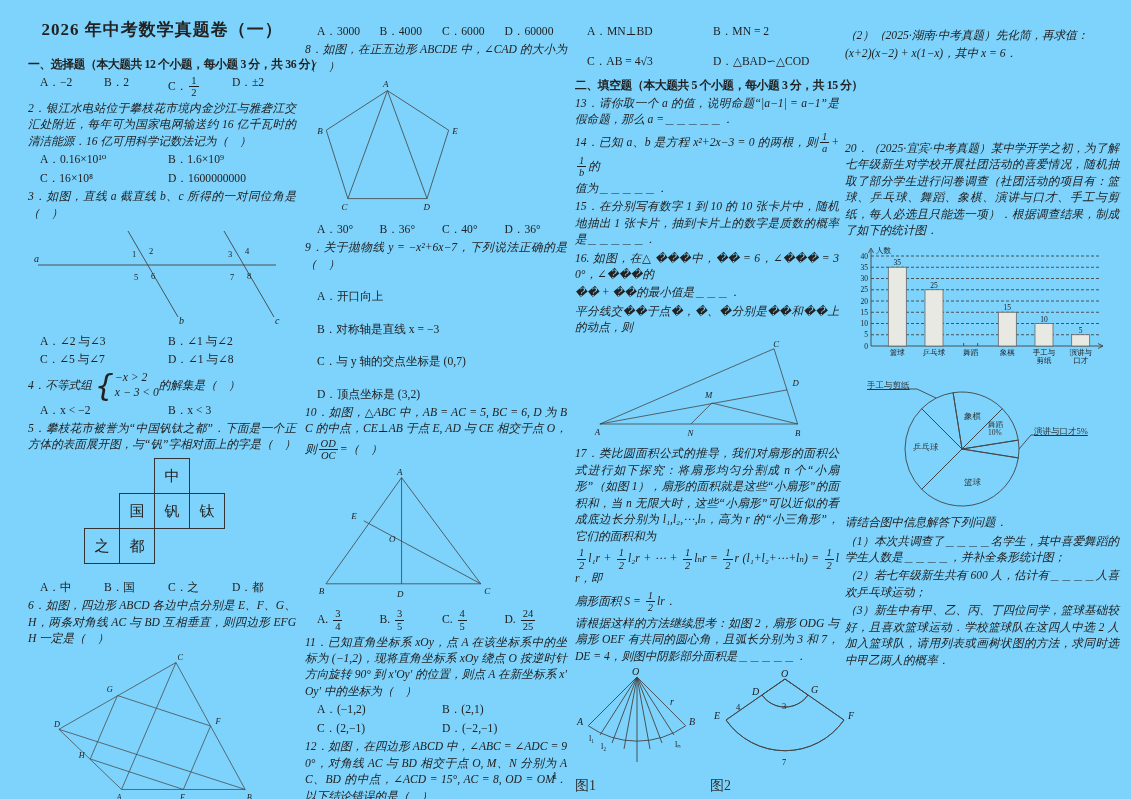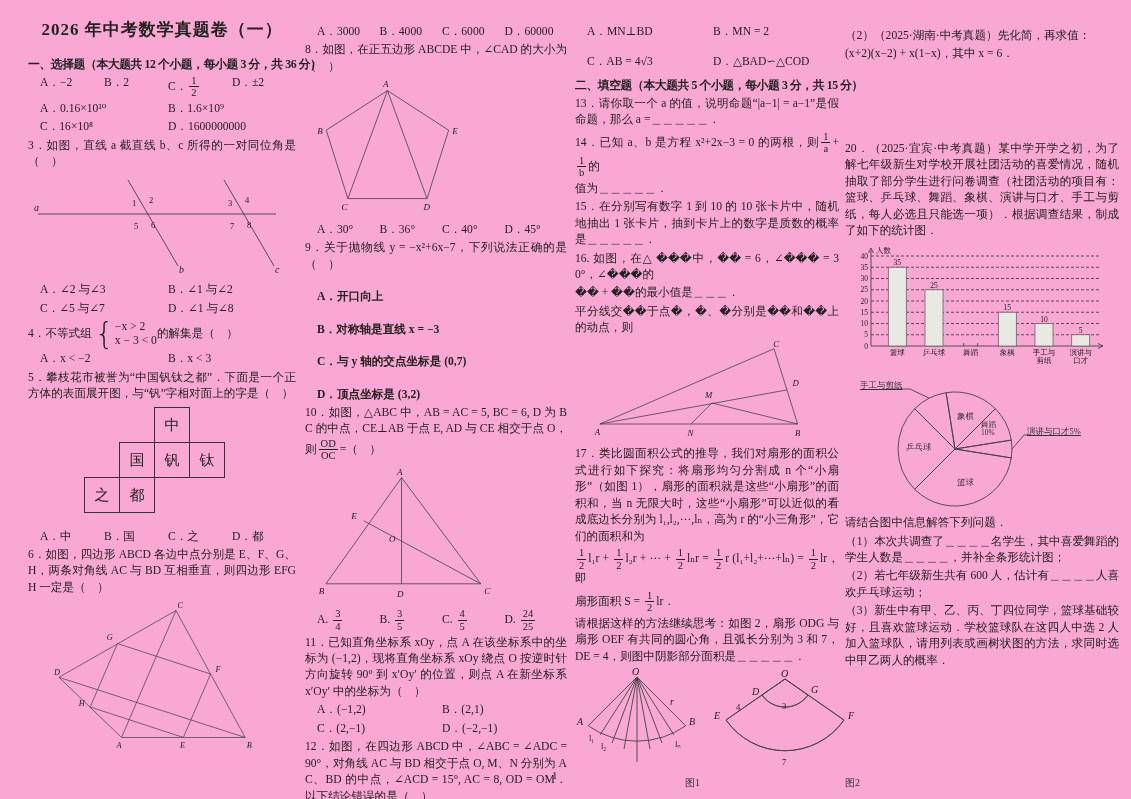--- a/index.html
+++ b/index.html
@@ -1,49 +1,49 @@
 <!DOCTYPE html>
 <html><head>
 <meta charset="utf-8">
 <style>
   html,body{margin:0;padding:0;background:#888;}
-  #sheet{position:relative;width:1131px;height:799px;background:#f9a8d4;overflow:hidden;
+  #sheet{position:relative;width:1131px;height:799px;background:#7dd3fc;overflow:hidden;
          font-family:"Liberation Serif","DejaVu Serif",serif;color:#222;font-size:11.6px;line-height:1.42;}
   .col{position:absolute;top:0;height:799px;}
   .c1{left:28px;width:268px;padding-top:14px;}
   .c2{left:305px;width:262px;padding-top:22px;}
   .c3{left:575px;width:264px;padding-top:22px;}
   .c4{left:845px;width:274px;padding-top:26px;}
   .title{font-size:17px;font-weight:bold;text-align:center;letter-spacing:1px;margin:4px 0 14px 0;}
   .sec{font-weight:bold;white-space:nowrap;margin:6px 0 2px 0;font-size:11.8px;letter-spacing:-0.4px;}
-  .p{text-align:justify;word-break:break-all;margin:2px 0;}
+  .p{text-align:justify;word-break:break-all;margin:2px 0;font-style:italic;}
   .o4{display:flex;margin:2px 0 2px 12px;}
   .o4>span{flex:1;}
   .o2{display:flex;margin:2px 0 2px 12px;}
   .o2>span{width:50%;}
-  .ov{margin:16px 0 1px 12px;font-weight:bold;}
+  .ov{margin:16px 0 1px 12px;}
   .fr{display:inline-flex;flex-direction:column;vertical-align:middle;text-align:center;
       line-height:1.1;margin:0 2px;font-size:10.5px;}
   .fr .fn{border-bottom:1px solid #222;padding:0 2px;}
   .sys{display:inline-flex;align-items:center;vertical-align:middle;}
   .brace{font-size:30px;font-weight:300;font-family:"DejaVu Sans",sans-serif;margin:0 1px 0 3px;line-height:1;}
   .sysl{line-height:1.25;}
   .figwrap{margin:3px 0 3px 4px;}
   svg text{font-size:10px;font-style:italic;fill:#222;font-family:"Liberation Serif",serif;}
   svg text.ang{font-size:8.5px;font-style:normal;}
   svg text.ct{font-size:7.5px;font-style:normal;}
   svg line,svg path,svg polyline,svg polygon{stroke:#444;stroke-width:0.9;fill:none;}
   .net{position:relative;height:120px;margin:4px 0 2px 56px;}
   .cell{position:absolute;width:34px;height:34px;border:1px solid #333;text-align:center;
         line-height:34px;font-size:15px;}
   .chartWrap{position:relative;margin:4px 0 0 0;}
-  .pieWrap{position:relative;width:240px;height:134px;margin:4px 0 0 15px;}
+  .pieWrap{position:relative;width:240px;height:134px;margin:4px 0 0 22px;}
   .plab{position:absolute;font-size:8.5px;font-style:normal;color:#333;white-space:pre-line;line-height:1.1;}
   .plab.u{text-decoration:underline;}
-  .cap{font-size:10px;text-align:right;color:#333;}
+  .cap{font-size:14px;text-align:left;color:#333;}
   .pageno{position:absolute;left:552px;top:768px;font-size:11px;}
   .gap20{height:74px;}
   .f2wrap{display:flex;margin:2px 0 0 0;}
 </style>
 </head>
 <body>
 
 <div id="sheet">
 
   <div class="col c1">
@@ -56,20 +56,21 @@
         <span>B．2</span>
         <span><span>C．</span><span class="fr">
               <span class="fn">1</span>
               <span>2</span>
             </span></span>
         <span>D．±2</span>
       </div>
     </div>
 
     <div>
+      <div class="p">2．银江水电站位于攀枝花市境内金沙江与雅砻江交汇处附近，每年可为国家电网输送约 16 亿千瓦时的清洁能源．16 亿可用科学记数法记为（　）</div>
       <div class="o2">
         <span>A．0.16×10¹⁰</span>
         <span>B．1.6×10⁹</span>
       </div>
       <div class="o2">
         <span>C．16×10⁸</span>
         <span>D．1600000000</span>
       </div>
     </div>
 
@@ -176,21 +177,21 @@
           <text x="0" y="62">B</text>
           <text x="150" y="62">E</text>
           <text x="27" y="147">C</text>
           <text x="118" y="147">D</text>
         </svg>
       </div>
       <div class="o4">
         <span>A．30°</span>
         <span>B．36°</span>
         <span>C．40°</span>
-        <span>D．45°</span>
+        <span>D．36°</span>
       </div>
     </div>
 
     <div>
       <div class="p">9．关于抛物线 y = −x²+6x−7，下列说法正确的是（　）</div>
       <div class="ov">A．开口向上</div>
       <div class="ov">B．对称轴是直线 x = −3</div>
       <div class="ov">C．与 y 轴的交点坐标是 (0,7)</div>
       <div class="ov">D．顶点坐标是 (3,2)</div>
     </div>

